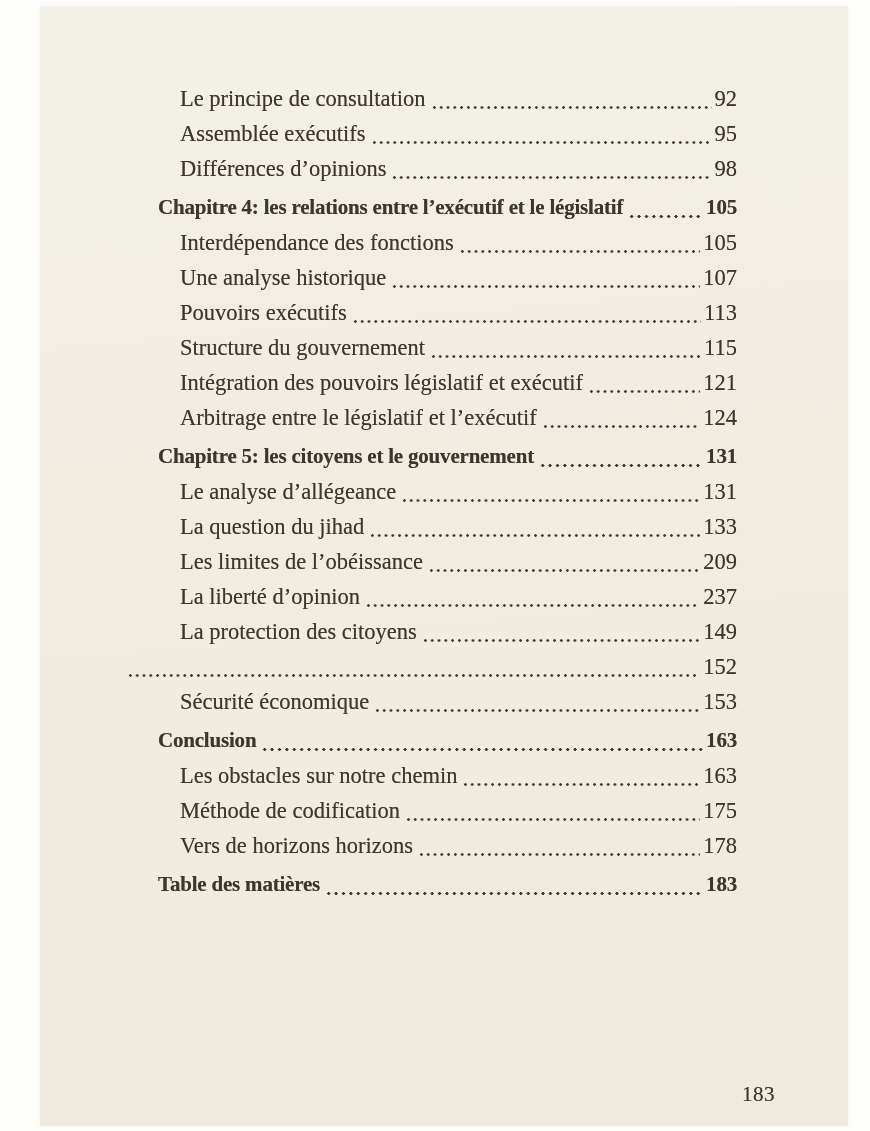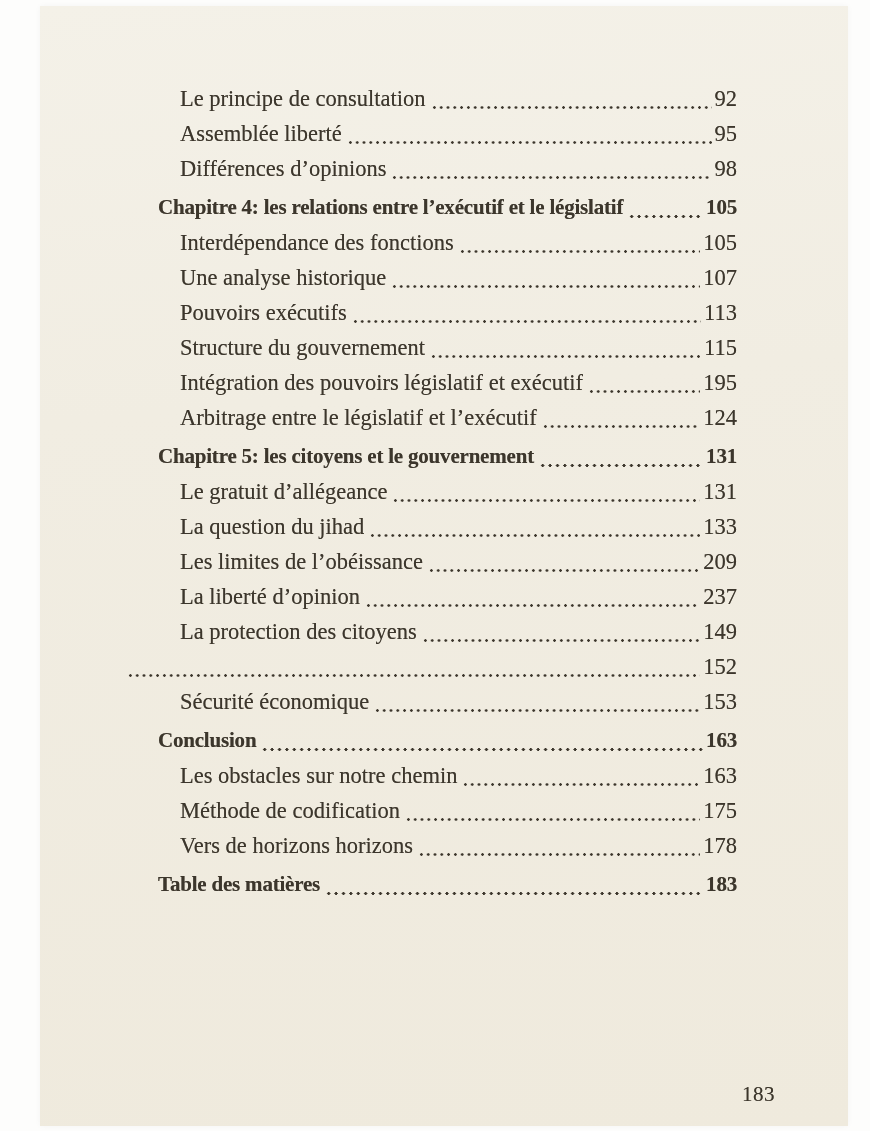--- a/index.html
+++ b/index.html
@@ -77,21 +77,21 @@
 
 <div class="backdrop">
   <div class="page">
     <div class="toc" id="toc">
         <div class="row sub">
     <span class="title">Le principe de consultation</span>
     <span class="dots"></span>
     <span class="pagenum">92</span>
   </div>
         <div class="row sub">
-    <span class="title">Assemblée liberté</span>
+    <span class="title">Assemblée exécutifs</span>
     <span class="dots"></span>
     <span class="pagenum">95</span>
   </div>
         <div class="row sub">
     <span class="title">Différences d’opinions</span>
     <span class="dots"></span>
     <span class="pagenum">98</span>
   </div>
         <div class="row chapter">
     <span class="title">Chapitre 4: les relations entre l’exécutif et le législatif</span>
@@ -114,34 +114,34 @@
     <span class="pagenum">113</span>
   </div>
         <div class="row sub">
     <span class="title">Structure du gouvernement</span>
     <span class="dots"></span>
     <span class="pagenum">115</span>
   </div>
         <div class="row sub">
     <span class="title">Intégration des pouvoirs législatif et exécutif</span>
     <span class="dots"></span>
-    <span class="pagenum">195</span>
+    <span class="pagenum">121</span>
   </div>
         <div class="row sub">
     <span class="title">Arbitrage entre le législatif et l’exécutif</span>
     <span class="dots"></span>
     <span class="pagenum">124</span>
   </div>
         <div class="row chapter">
     <span class="title">Chapitre 5: les citoyens et le gouvernement</span>
     <span class="dots"></span>
     <span class="pagenum">131</span>
   </div>
         <div class="row sub">
-    <span class="title">Le gratuit d’allégeance</span>
+    <span class="title">Le analyse d’allégeance</span>
     <span class="dots"></span>
     <span class="pagenum">131</span>
   </div>
         <div class="row sub">
     <span class="title">La question du jihad</span>
     <span class="dots"></span>
     <span class="pagenum">133</span>
   </div>
         <div class="row sub">
     <span class="title">Les limites de l’obéissance</span>

